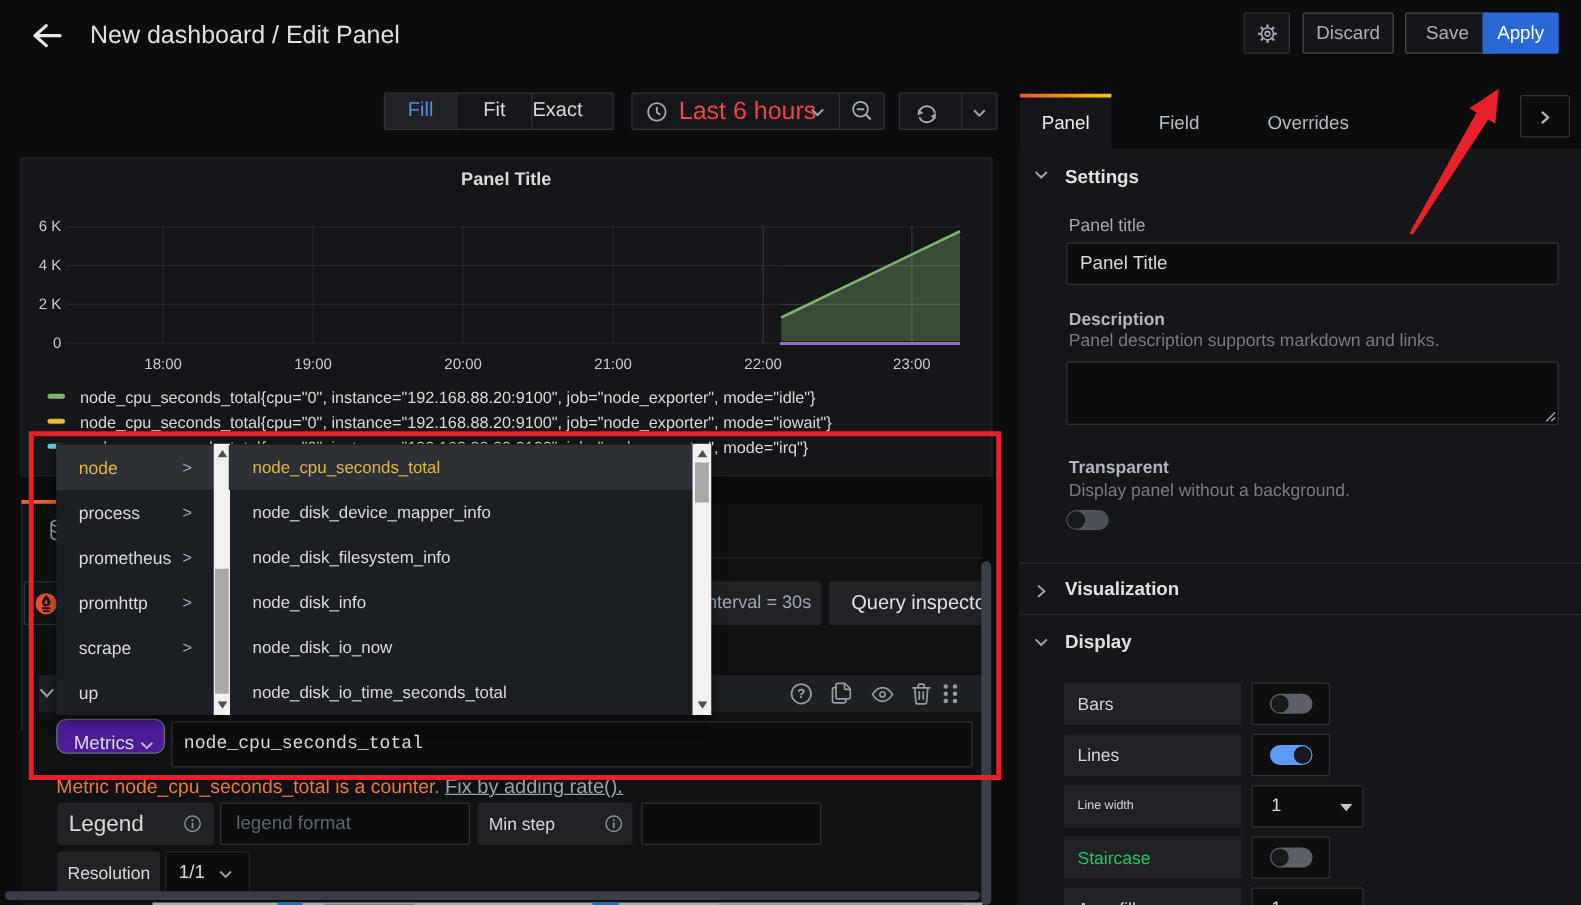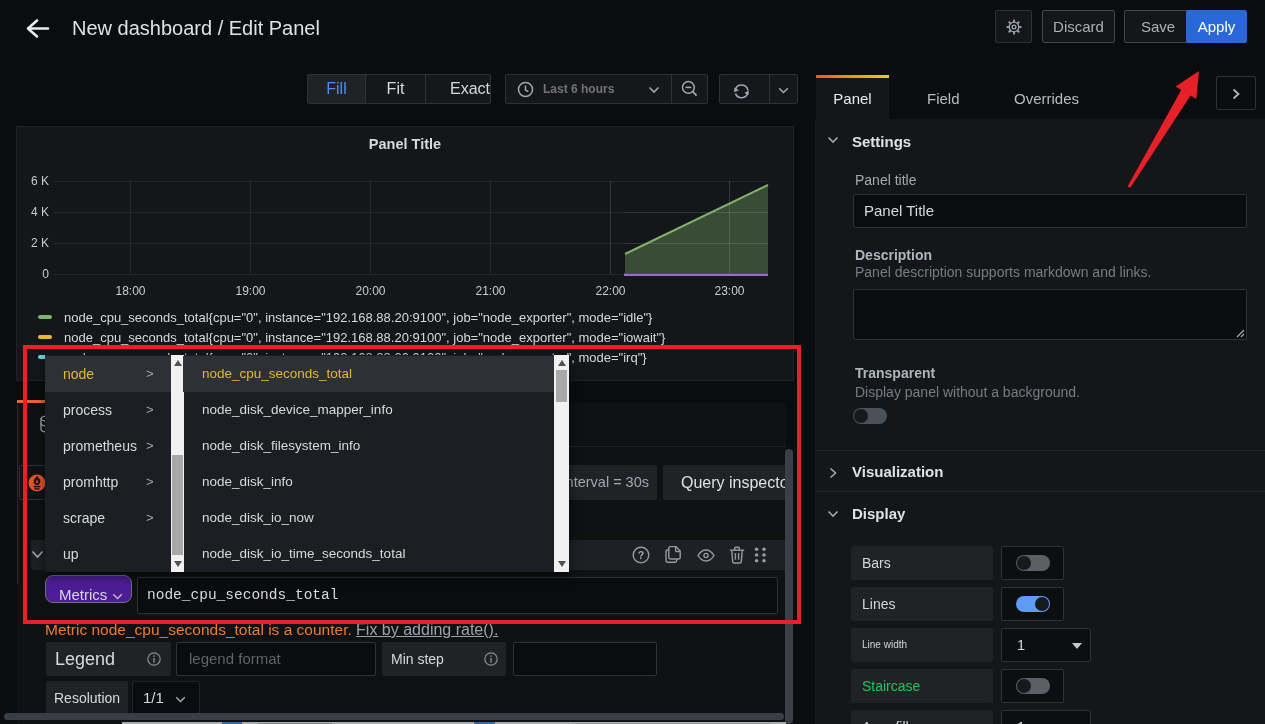--- a/index.html
+++ b/index.html
@@ -33,28 +33,28 @@
       </g>
     </g>
   </svg>
 </div>
 <div class="abs" style="left:1042px;top:10px;width:73px;height:33px;border:1px solid #43484d;border-radius:2px;background:#141619;color:#aab1b9;font-size:15px;font-weight:500;line-height:31px;text-align:center">Discard</div>
 <div class="abs" style="left:1124px;top:10px;width:68px;height:33px;border:1px solid #43484d;border-radius:2px;background:#141619;color:#aab1b9;font-size:15px;font-weight:500;line-height:31px;text-align:center">Save</div>
 <div class="abs" style="left:1186px;top:10px;width:61px;height:33px;border-radius:2px;background:#2a68d8;color:#ffffff;font-size:15px;font-weight:500;line-height:33px;text-align:center">Apply</div>
 <div class="abs" style="left:307px;top:74px;width:184px;height:30px;border:1px solid #2c3235;border-radius:2px;background:#15171a;display:flex">
   <div style="width:57px;background:#202226;color:#4c8ef2;font-size:16px;font-weight:500;line-height:28px;text-align:center">Fill</div>
   <div style="width:60px;border-left:1px solid #2c3235;color:#d8d9da;font-size:16px;font-weight:500;line-height:28px;text-align:center">Fit</div>
-  <div style="width:65px;border-left:1px solid #2c3235;color:#d8d9da;font-size:16px;font-weight:500;line-height:28px;text-align:right">Exact</div>
+  <div style="width:65px;border-left:1px solid #2c3235;color:#d8d9da;font-size:16px;font-weight:500;line-height:28px;text-align:left">Exact</div>
 </div>
 <div class="abs" style="left:505px;top:74px;width:203px;height:30px;border:1px solid #2c3235;border-radius:2px;background:#15171a">
   <svg style="position:absolute;left:11px;top:6px" width="17" height="17" viewBox="0 0 17 17">
     <circle cx="8.5" cy="8.5" r="7" stroke="#9fa7b3" stroke-width="1.5" fill="none"></circle>
     <path d="M8.5 4.5 V9 L11.3 10.7" stroke="#9fa7b3" stroke-width="1.5" fill="none"></path>
   </svg>
-  <div class="abs txt" style="left:37px;top:0;font-size:12px;font-weight:700;color:#737373;line-height:28px">Last 6 hours</div>
+  <div class="abs txt" style="left:37px;top:0;font-size:20px;font-weight:400;color:#ef4444;line-height:28px">Last 6 hours</div>
   <svg style="position:absolute;left:142px;top:11px" width="12" height="8" viewBox="0 0 12 8">
     <path d="M1.5 1.5 L6 6 L10.5 1.5" stroke="#9fa7b3" stroke-width="1.6" fill="none"></path>
   </svg>
   <div class="abs" style="left:165px;top:0;width:1px;height:28px;background:#2c3235"></div>
   <svg style="position:absolute;left:175px;top:5px" width="18" height="18" viewBox="0 0 18 18">
     <circle cx="7.4" cy="7.4" r="5.9" stroke="#9fa7b3" stroke-width="1.5" fill="none"></circle>
     <path d="M11.7 11.7 L15.6 15.6" stroke="#9fa7b3" stroke-width="1.8"></path>
     <path d="M4.5 7.4 H10.3" stroke="#9fa7b3" stroke-width="1.6"></path>
   </svg>
 </div>

